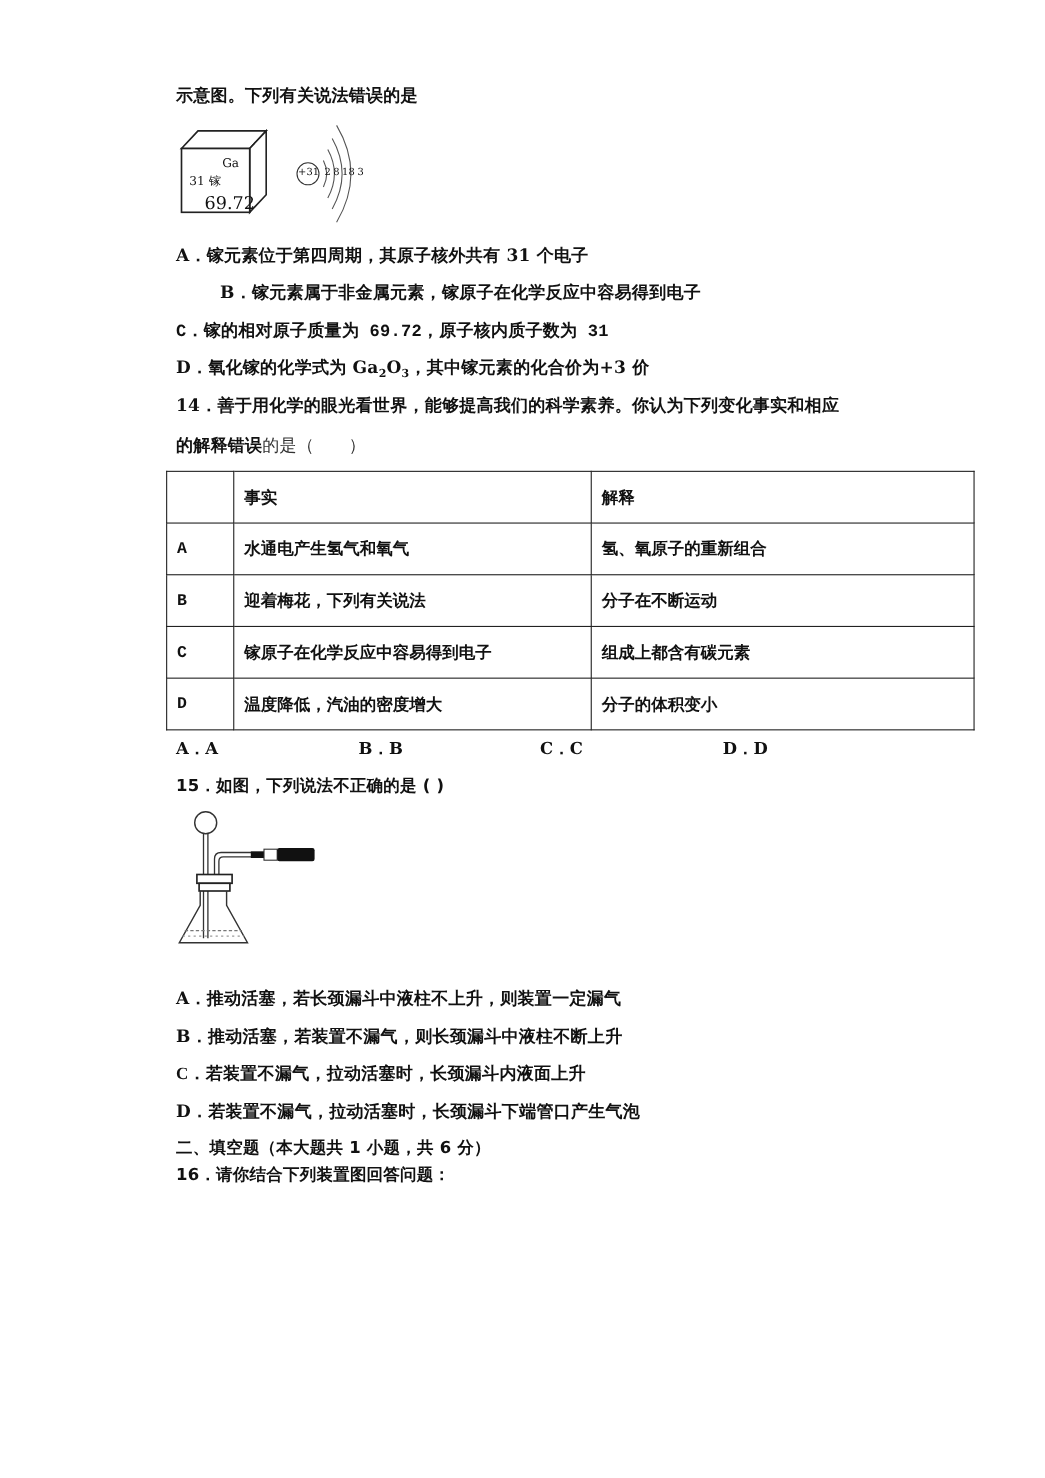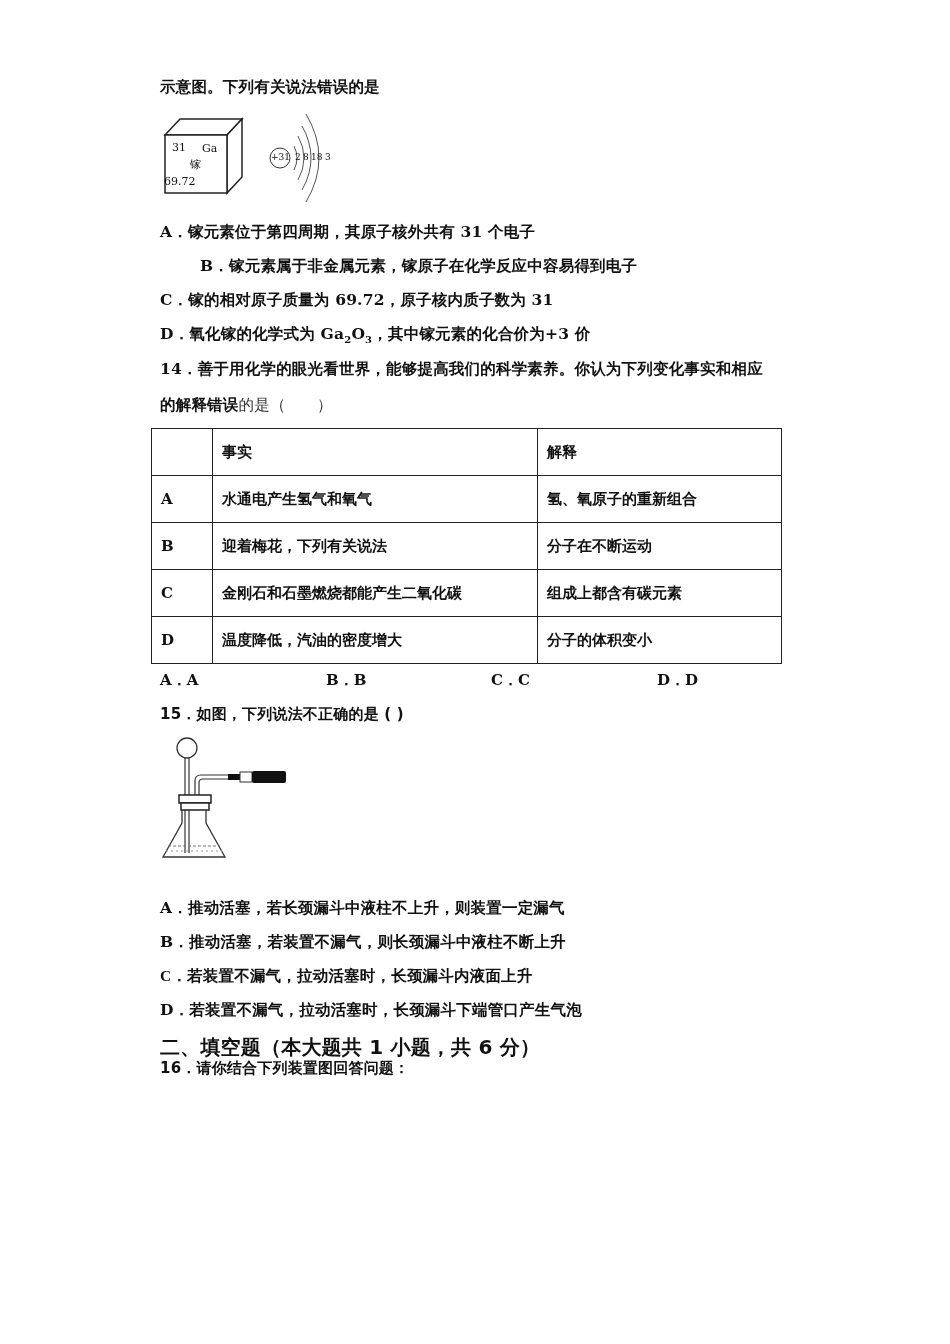--- a/index.html
+++ b/index.html
@@ -1,46 +1,46 @@
 <!DOCTYPE html>
 <html><head>
 <meta charset="utf-8">
 <style>
   html, body { margin: 0; padding: 0; background: #ffffff; }
   body { width: 950px; height: 1344px; position: relative; overflow: hidden;
          font-family: "DejaVu Serif", "Liberation Serif", serif; color: #111; }
   .line { position: absolute; left: 160px; font-size: 15.5px; font-weight: bold; white-space: nowrap; letter-spacing: 0.2px; }
   .light { font-weight: normal; color: #333; }
   .fig { position: absolute; }
-  table.facts { position: absolute; left: 151px; top: 428px; width: 631px; border-collapse: collapse;
-                font-size: 15px; font-weight: bold; }
+  table.facts { position: absolute; left: 151px; top: 428px; width: 735px; border-collapse: collapse;
+                font-size: 15px; font-weight: bold; font-family: Liberation Mono, monospace; }
   table.facts td { border: 1.5px solid #222; height: 46px; padding: 0 9px; vertical-align: middle; }
   table.facts td.lbl { width: 42px; }
   table.facts td.fact { width: 306px; }
   .choices-row { position: absolute; top: 671px; left: 160px; font-size: 15px; font-weight: bold; }
   .choices-row span { position: absolute; white-space: nowrap; }
   sub { font-size: 10px; }
 </style>
 </head>
 <body>
 
 <div class="line" style="top:77px;">
   <span>示意图。下列有关说法</span><span>错误</span><span>的是</span>
 </div>
 
 <div class="fig" style="left:160px; top:115px; width:85px; height:82px;">
   <svg width="85" height="82" viewBox="0 0 85 82">
     <polygon points="5,20 20,4 82,4 67,20" fill="#fff" stroke="#222" stroke-width="1.5"></polygon>
     <polygon points="67,20 82,4 82,62 67,78" fill="#fff" stroke="#222" stroke-width="1.5"></polygon>
     <rect x="5" y="20" width="62" height="58" fill="#fff" stroke="#222" stroke-width="1.5"></rect>
   </svg>
-  <span style="position:absolute; left:12px; top:26px; font-size:11px;">31</span>
+  <span style="position:absolute; left:12px; top:43px; font-size:11px;">31</span>
   <span style="position:absolute; left:42px; top:27px; font-size:11px;">Ga</span>
   <span style="position:absolute; left:30px; top:42px; font-size:11px;">镓</span>
-  <span style="position:absolute; left:4px; top:60px; font-size:11px;">69.72</span>
+  <span style="position:absolute; left:26px; top:60px; font-size:16px;">69.72</span>
 </div>
 
 <div class="fig" style="left:266px; top:108px; width:80px; height:100px;">
   <svg width="80" height="100" viewBox="0 0 80 100">
     <circle cx="14" cy="50" r="10" fill="none" stroke="#333" stroke-width="1"></circle>
     <path d="M28,38 Q34,50 28,62" fill="none" stroke="#555" stroke-width="1"></path>
     <path d="M32,28 Q44,50 32,72" fill="none" stroke="#555" stroke-width="1"></path>
     <path d="M36,18 Q54,50 36,82" fill="none" stroke="#555" stroke-width="1"></path>
     <path d="M40,6 Q66,50 40,94" fill="none" stroke="#555" stroke-width="1"></path>
   </svg>
@@ -50,21 +50,21 @@
   <span style="position:absolute; left:45px; top:44px; font-size:9px;">18</span>
   <span style="position:absolute; left:59px; top:44px; font-size:9px;">3</span>
 </div>
 
 <div class="line" style="top:222px;">
   <span>A．</span><span>镓元素位于第四周期，其原子核外共有 31 个电子</span>
 </div>
 <div class="line" style="top:256px;margin-left:40px;">
   <span>B．</span><span>镓元素属于非金属元素，镓原子在化学反应中容易得到电子</span>
 </div>
-<div class="line" style="top:290px;">
+<div class="line" style="top:290px;font-family:Liberation Mono, monospace;">
   <span>C．</span><span>镓的相对原子质量为 69.72，原子核内质子数为 31</span>
 </div>
 <div class="line" style="top:324px;">
   <span>D．</span><span>氧化镓的化学式为 Ga</span><sub>2</sub><span>O</span><sub>3</sub><span>，其中镓元素的化合价为+3 价</span>
 </div>
 
 <div class="line" style="top:359px;">14．善于用化学的眼光看世界，能够提高我们的科学素养。你认为下列变化事实和相应</div>
 <div class="line" style="top:395px;">
   <span>的解释错误</span><span class="light">的是（　　）</span>
 </div>
@@ -81,21 +81,21 @@
     <td class="fact">水通电产生氢气和氧气</td>
     <td>氢、氧原子的重新组合</td>
   </tr>
   <tr>
     <td class="lbl">B</td>
     <td class="fact">迎着梅花，下列有关说法</td>
     <td>分子在不断运动</td>
   </tr>
   <tr>
     <td class="lbl">C</td>
-    <td class="fact">金刚石和石墨燃烧都能产生二氧化碳</td>
+    <td class="fact">镓原子在化学反应中容易得到电子</td>
     <td>组成上都含有碳元素</td>
   </tr>
   <tr>
     <td class="lbl">D</td>
     <td class="fact">温度降低，汽油的密度增大</td>
     <td>分子的体积变小</td>
   </tr>
 </tbody>
   </table>
 
@@ -138,14 +138,14 @@
 <div class="line" style="top:932px;">
   <span>B．</span><span>推动活塞，若装置不漏气，则长颈漏斗中液柱不断上升</span>
 </div>
 <div class="line" style="top:966px;font-family:Liberation Serif, serif;">
   <span>C．</span><span>若装置不漏气，拉动活塞时，长颈漏斗内液面上升</span>
 </div>
 <div class="line" style="top:1000px;">
   <span>D．</span><span>若装置不漏气，拉动活塞时，长颈漏斗下端管口产生气泡</span>
 </div>
 
-<div class="line" style="top:1034px; font-family:'DejaVu Sans','Liberation Sans',sans-serif; font-size:20px;">二、填空题（本大题共 1 小题，共 6 分）</div>
+<div class="line" style="top:1034px; font-family:'DejaVu Sans','Liberation Sans',sans-serif; font-size:15px;">二、填空题（本大题共 1 小题，共 6 分）</div>
 <div class="line" style="top:1059px; font-family:'DejaVu Sans','Liberation Sans',sans-serif; font-size:15px;">16．请你结合下列装置图回答问题：</div>
 
 </body></html>

